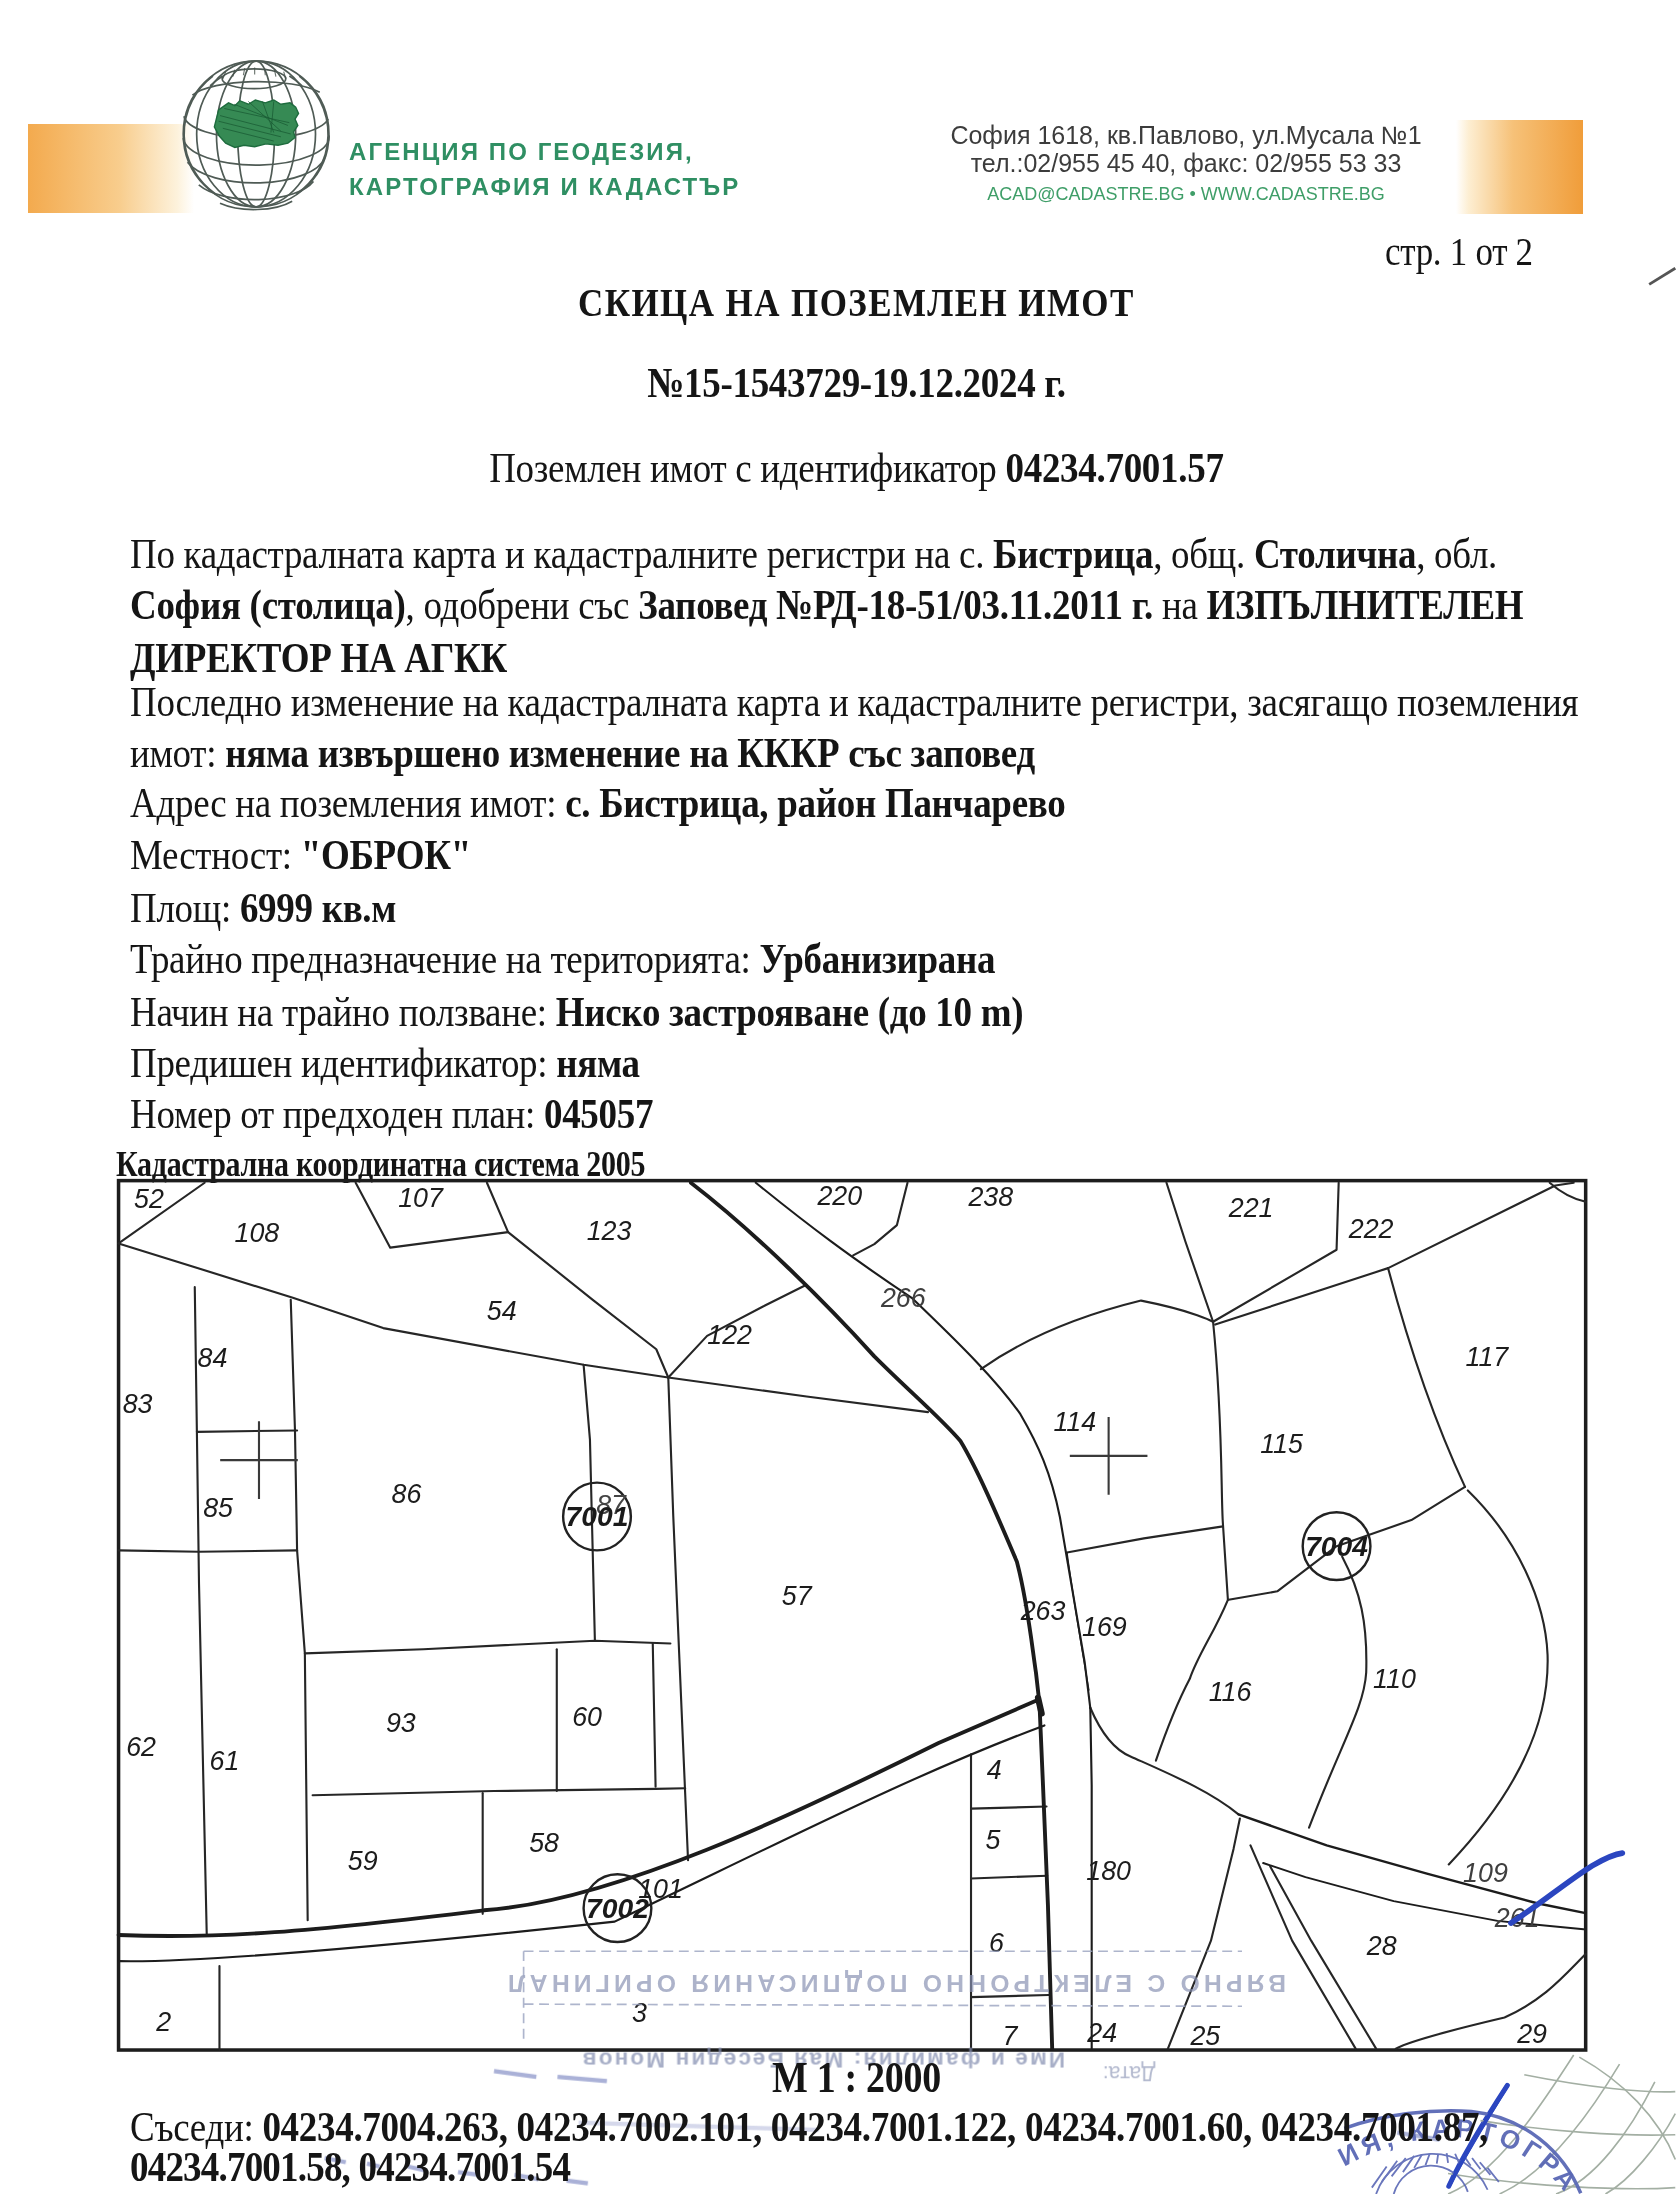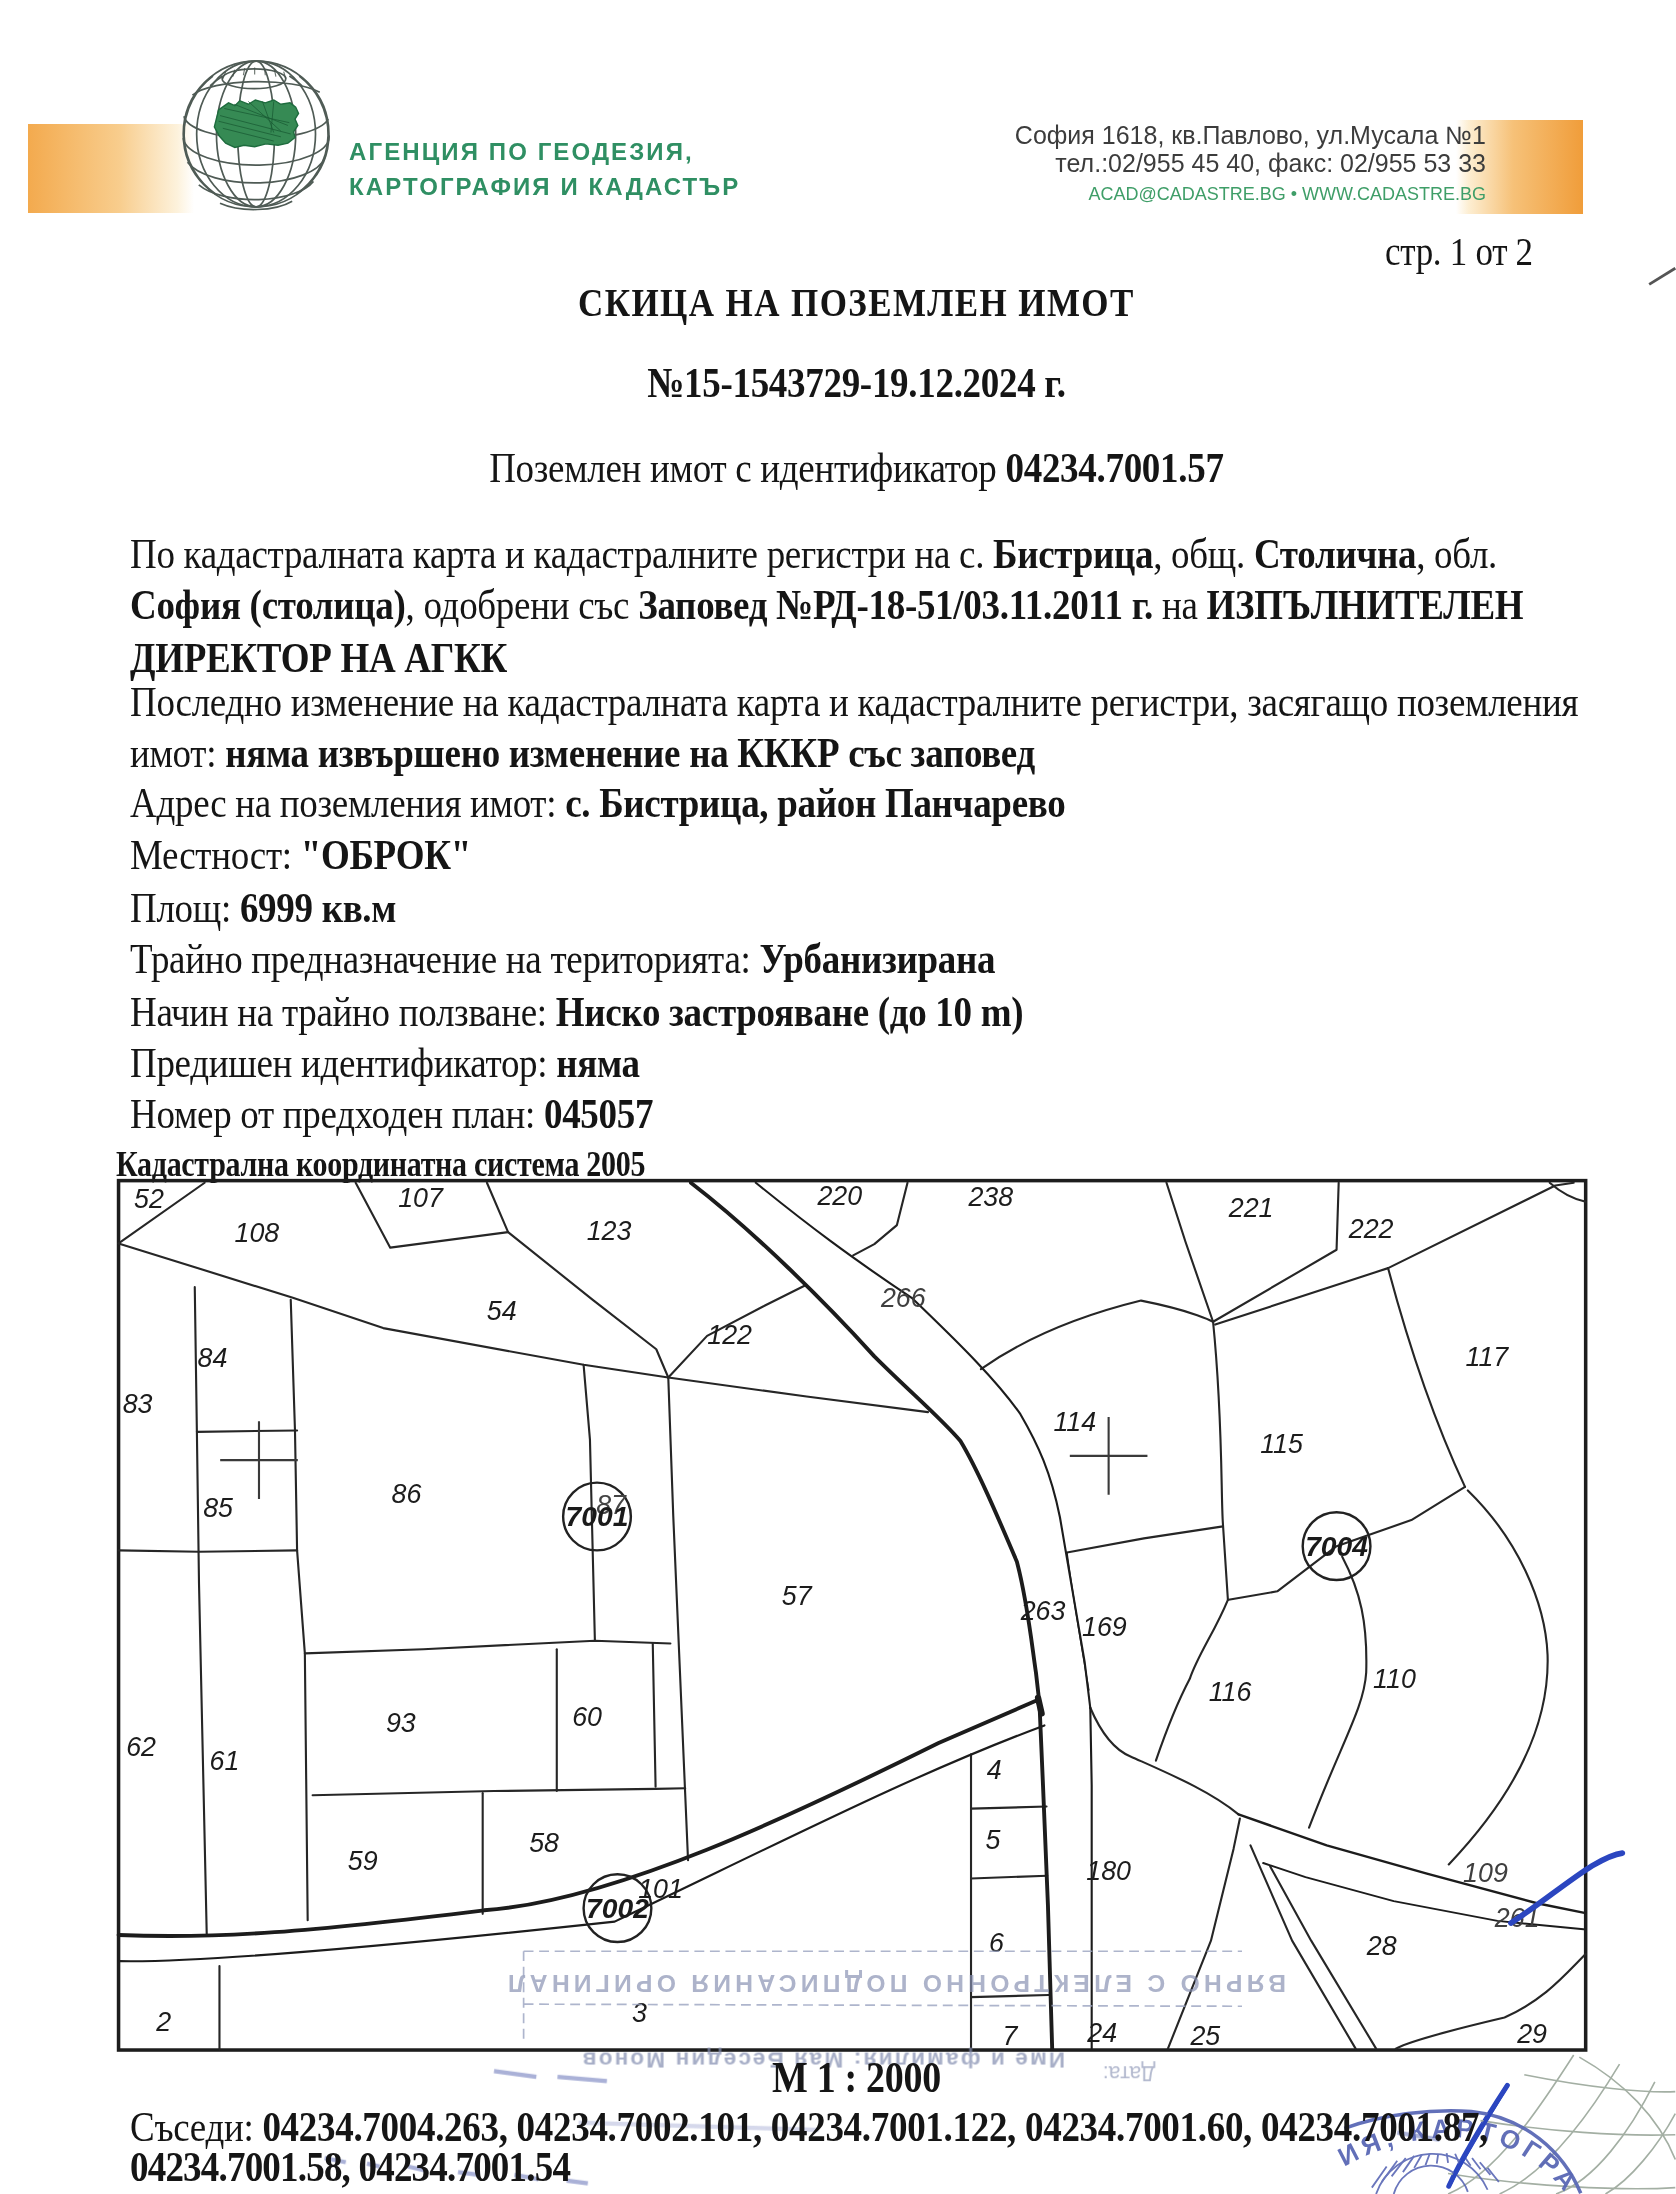--- a/index.html
+++ b/index.html
@@ -37,21 +37,21 @@
 <g fill="#368a54" stroke="#1e6c3e" stroke-width="2">
 <path d="M80,96 l14,-10 9,4 7,-7 12,5 10,-6 14,4 12,-4 10,6 13,-2 8,6 4,9 -5,8 4,9 -6,9 2,8 -10,8 -14,3 -17,-2 -16,4 -15,-2 -13,3 -13,-6 -9,-10 -7,-13 3,-12 z"></path>
 </g>
 <g stroke="#1a5c34" stroke-width="1.3" fill="none" opacity="0.85">
 <path d="M82,104 l100,26 M88,94 l92,20 M102,88 l76,30 M122,84 l46,42 M142,84 l16,44 M80,112 l88,22 M86,122 l72,18 M158,84 l-4,44"></path>
 </g>
 </svg>
 
 <div class="abs" style="left:349px;top:134px;font-family:'Liberation Sans',sans-serif;font-weight:bold;color:#2f8f63;font-size:24px;line-height:35px;letter-spacing:2.1px;">АГЕНЦИЯ ПО ГЕОДЕЗИЯ,<br>КАРТОГРАФИЯ И КАДАСТЪР</div>
 
-<div class="abs" style="left:886px;top:121px;width:600px;text-align:right;font-family:'Liberation Sans',sans-serif;font-size:25px;line-height:28px;color:#3c3c3c;">
+<div class="abs" style="left:886px;top:121px;width:600px;text-align:center;font-family:'Liberation Sans',sans-serif;font-size:25px;line-height:28px;color:#3c3c3c;">
 София 1618, кв.Павлово, ул.Мусала №1<br>тел.:02/955 45 40, факс: 02/955 53 33<br><span style="color:#3f9e68;font-size:18px;">ACAD@CADASTRE.BG • WWW.CADASTRE.BG</span>
 </div>
 
 <div class="tl" style="left:1385px;top:234px;font-size:35px;line-height:35px;">стр. 1 от 2</div>
 
 <div class="tl ctr" style="top:285px;font-size:35px;line-height:35px;font-weight:bold;letter-spacing:1.4px;">СКИЦА НА ПОЗЕМЛЕН ИМОТ</div>
 <div class="tl ctr" style="top:364px;font-size:37px;font-weight:bold;">№15-1543729-19.12.2024 г.</div>
 <div class="tl ctr" style="top:449px;font-size:37px;">Поземлен имот с идентификатор <b>04234.7001.57</b></div>
 
 <div class="tl" style="left:130px;top:535px;">По кадастралната карта и кадастралните регистри на с. <b>Бистрица</b>, общ. <b>Столична</b>, обл.</div>

